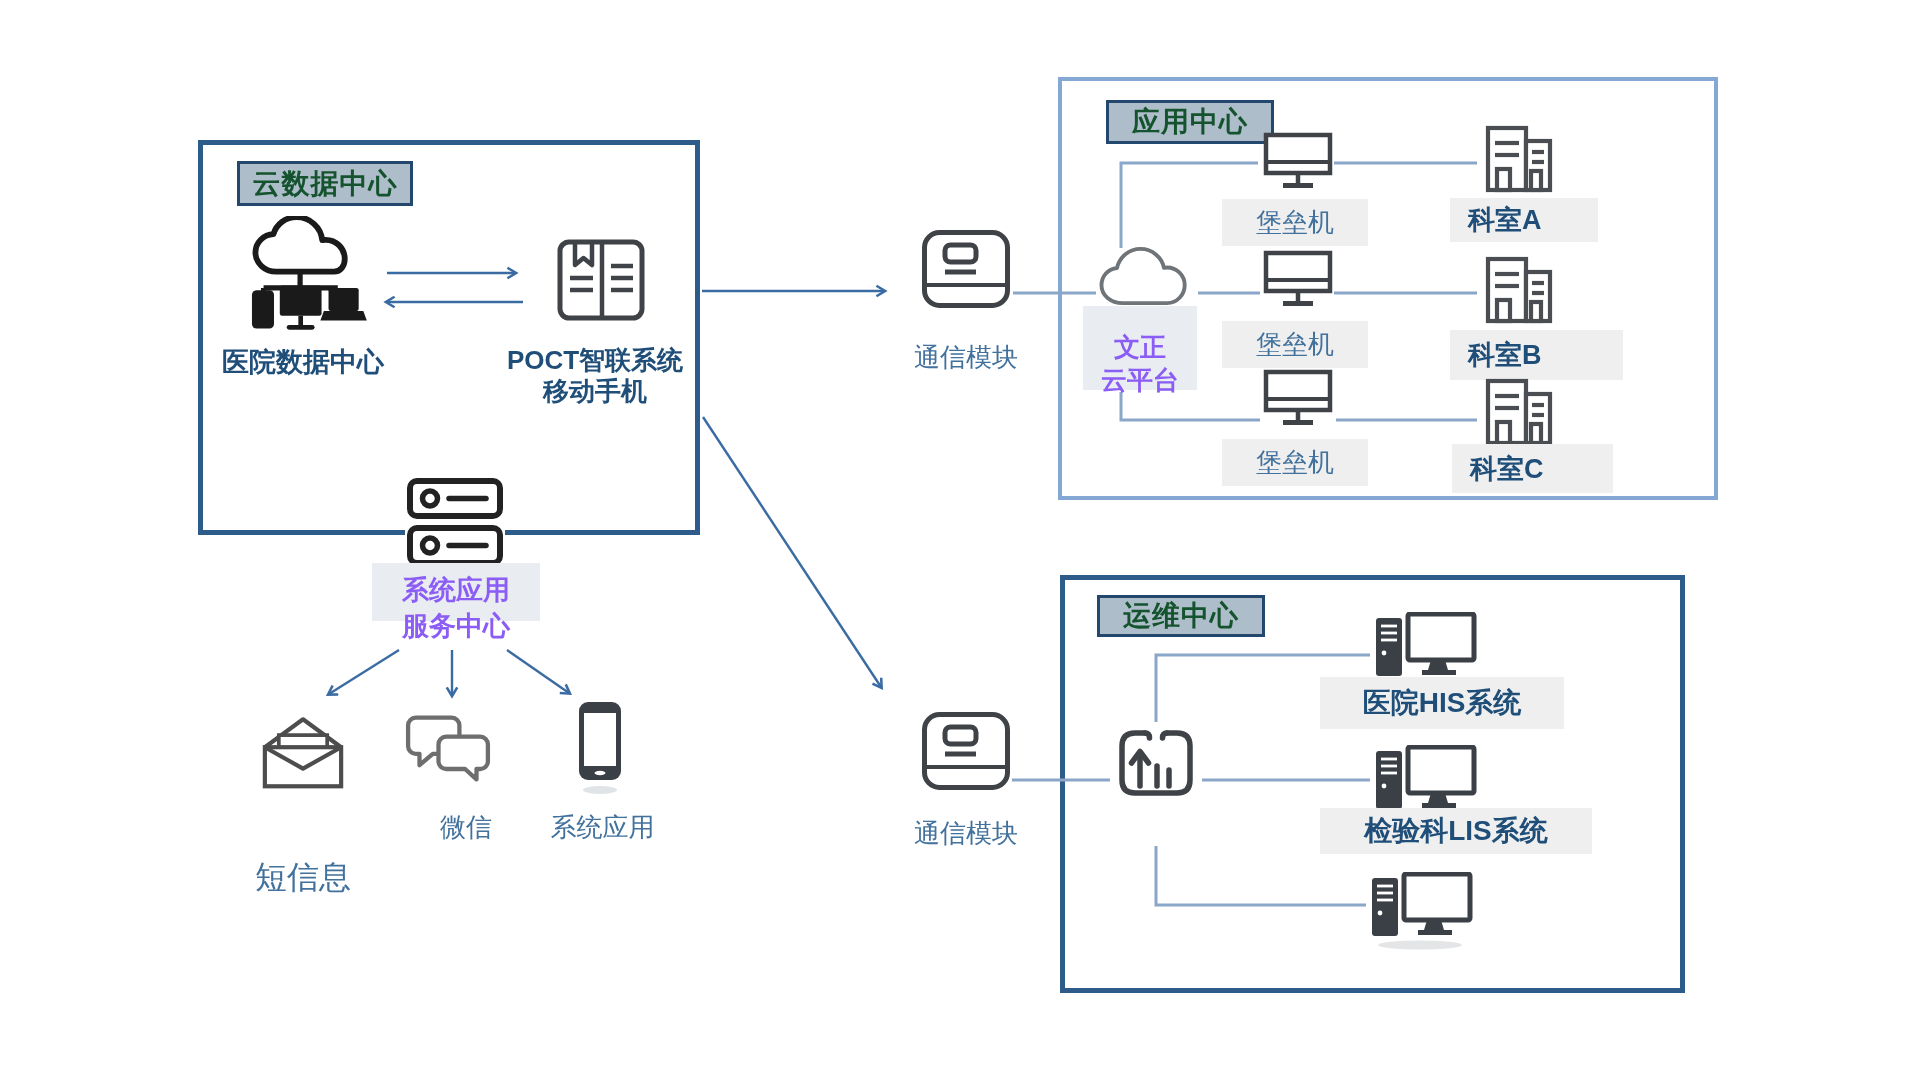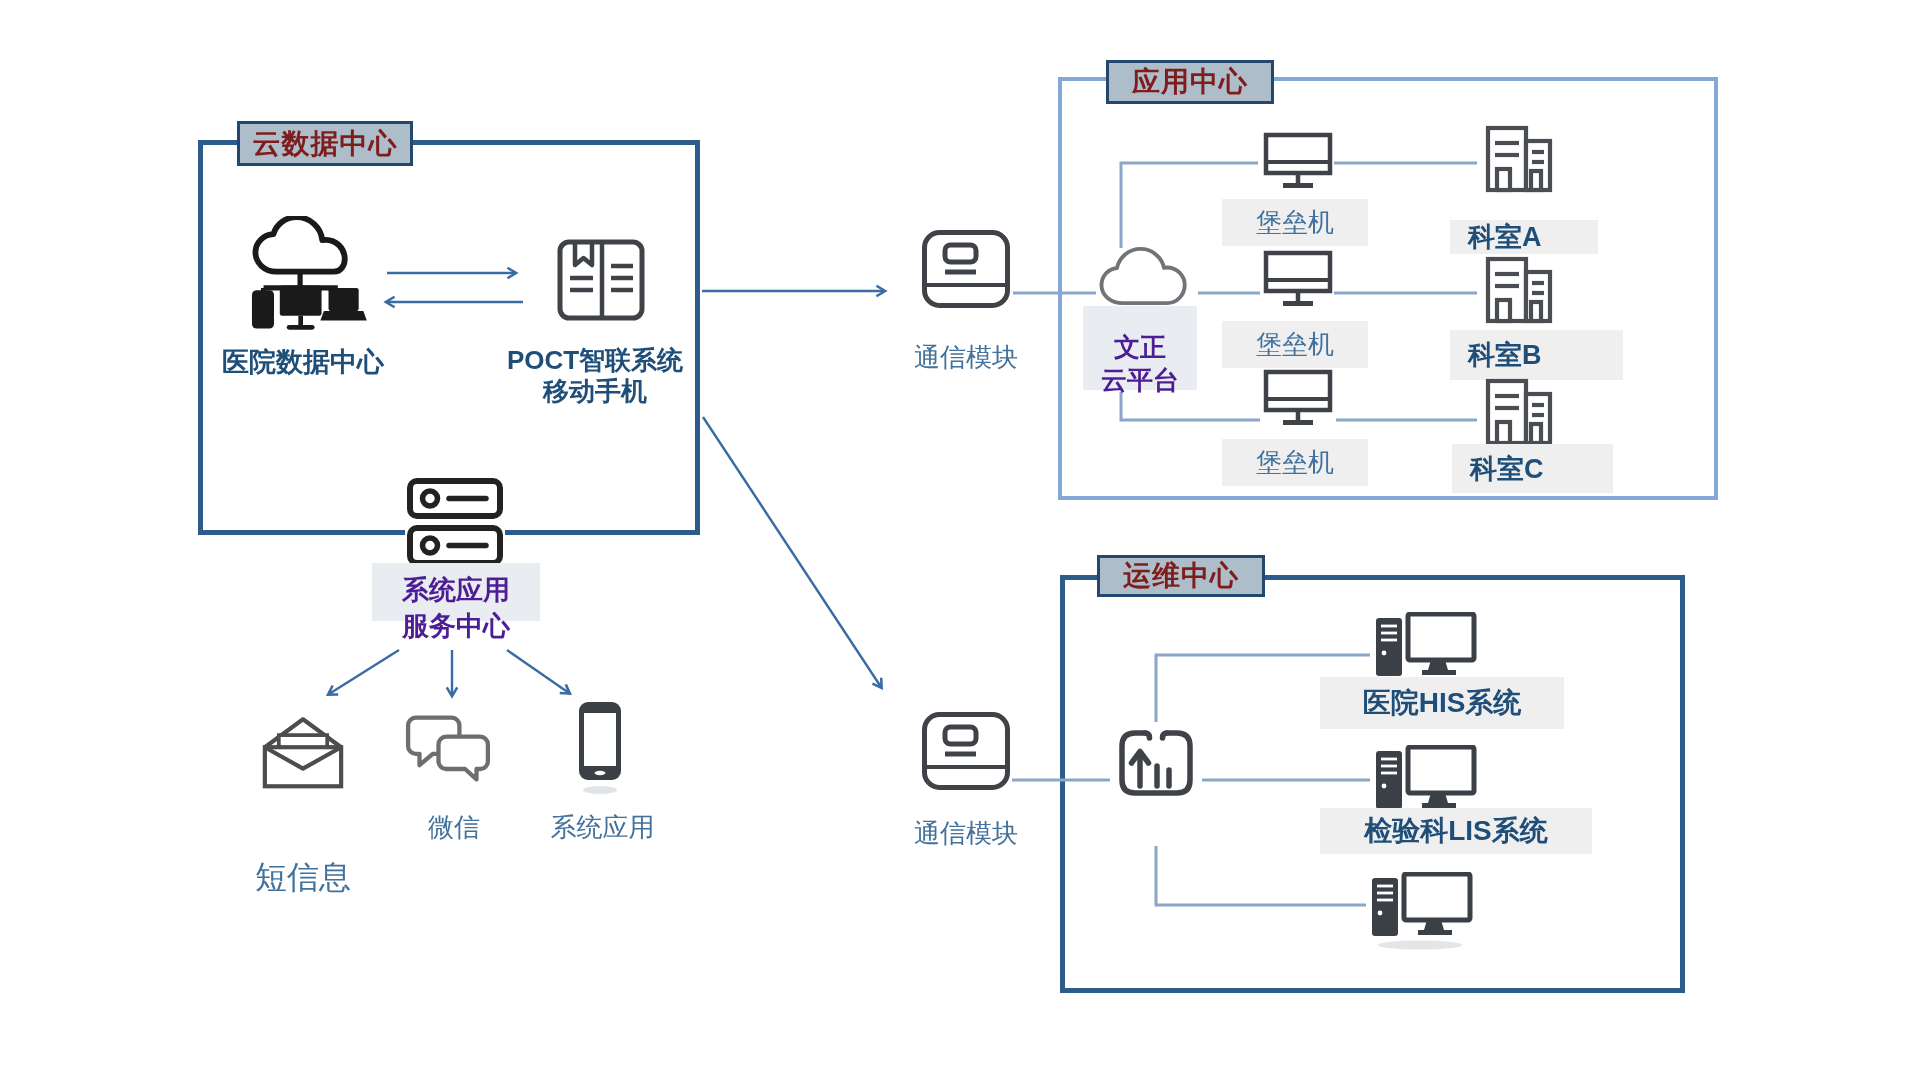--- a/index.html
+++ b/index.html
@@ -6,32 +6,32 @@
   #stage{
     position:relative;width:1920px;height:1080px;background:#ffffff;
     font-family:"Liberation Sans", sans-serif;overflow:hidden;
   }
   .gbox{position:absolute;box-sizing:border-box;background:transparent;}
   .gbox.dark{border:5px solid #2e5c8a;}
   .gbox.light{border:4px solid #84a7d3;}
   .badge{
     position:absolute;box-sizing:border-box;background:#aebdca;border:3px solid #24476d;
     display:flex;align-items:center;justify-content:center;
-    font-weight:bold;font-size:28px;color:#7f1d1d;letter-spacing:1px;
+    font-weight:bold;font-size:28px;color:#14532d;letter-spacing:1px;margin-top:40px;
   }
   .chip{
     position:absolute;box-sizing:border-box;background:#efefef;
     display:flex;align-items:center;justify-content:center;text-align:center;
   }
   .chip.bluegray{background:#e9edf1;}
   .chip.leftal{justify-content:flex-start;padding-left:18px;text-align:left;}
   .txt{position:absolute;text-align:center;}
   .lbl-dark{color:#1f4e79;font-weight:bold;}
   .lbl-blue{color:#41719c;font-weight:normal;}
-  .lbl-black{color:#4c1d95;font-weight:bold;margin-top:32px;}
+  .lbl-black{color:#8b5cf6;font-weight:bold;margin-top:32px;}
   .icon{position:absolute;}
   .icon svg{display:block;width:100%;height:100%;}
   svg.connectors{position:absolute;left:0;top:0;}
   .cl{stroke:#8aa6c9;stroke-width:3;fill:none;}
   .ca{stroke:#3a6ba3;stroke-width:2.4;fill:none;}
 </style>
 </head>
 <body>
 
 <div id="stage">
@@ -130,21 +130,21 @@
     </svg>
   </div>
   <div class="txt lbl-blue" style="left:248px;top:856px;width:110px;font-size:32px;">短信息</div>
 
   <div class="icon" style="left:402px;top:712px;width:92px;height:76px;">
     <svg viewBox="0 0 96 80">
       <path d="M14 6 h38 a8 8 0 0 1 8 8 v22 a8 8 0 0 1 -8 8 h-20 l-14 12 v-12 h-4 a8 8 0 0 1 -8 -8 v-22 a8 8 0 0 1 8 -8 z" fill="#fff" stroke="#6e6e6e" stroke-width="4.5" stroke-linejoin="round"></path>
       <path d="M46 26 h36 a8 8 0 0 1 8 8 v18 a8 8 0 0 1 -8 8 h-4 v11 l-12 -11 h-20 a8 8 0 0 1 -8 -8 v-18 a8 8 0 0 1 8 -8 z" fill="#fff" stroke="#6e6e6e" stroke-width="4.5" stroke-linejoin="round"></path>
     </svg>
   </div>
-  <div class="txt lbl-blue" style="left:404px;top:810px;width:100px;font-size:26px;">微信</div>
+  <div class="txt lbl-blue" style="left:416px;top:810px;width:100px;font-size:26px;">微信</div>
 
   <div class="icon" style="left:576px;top:700px;width:48px;height:100px;">
     <svg viewBox="0 0 48 100">
       <rect x="3" y="2" width="42" height="78" rx="9" fill="#3b4046"></rect>
       <rect x="8" y="13" width="32" height="53" fill="#fff"></rect>
       <ellipse cx="24" cy="73" rx="5.5" ry="2.2" fill="#fff"></ellipse>
       <ellipse cx="24" cy="90" rx="17" ry="4" fill="#c9cdd1" opacity="0.55"></ellipse>
     </svg>
   </div>
   <div class="txt lbl-blue" style="left:540px;top:810px;width:125px;font-size:26px;">系统应用</div>
@@ -222,21 +222,21 @@
       <rect x="9" y="4" width="38" height="62" fill="#fff" stroke="#4a4e52" stroke-width="4.2"></rect>
       <rect x="47" y="17" width="24" height="49" fill="#fff" stroke="#4a4e52" stroke-width="4.2"></rect>
       <line x1="16" y1="19" x2="40" y2="19" stroke="#4a4e52" stroke-width="4.2"></line>
       <line x1="16" y1="31" x2="40" y2="31" stroke="#4a4e52" stroke-width="4.2"></line>
       <rect x="18" y="45" width="13" height="21" fill="#fff" stroke="#4a4e52" stroke-width="4.2"></rect>
       <line x1="53" y1="28" x2="65" y2="28" stroke="#4a4e52" stroke-width="4.2"></line>
       <line x1="53" y1="38" x2="65" y2="38" stroke="#4a4e52" stroke-width="4.2"></line>
       <rect x="52" y="47" width="10" height="19" fill="#fff" stroke="#4a4e52" stroke-width="4.2"></rect>
     </svg>
   </div>
-  <div class="chip leftal" style="left:1450px;top:220px;width:148px;height:34px;">
+  <div class="chip leftal" style="left:1450px;top:198px;width:148px;height:44px;">
     <span class="lbl-dark" style="font-size:27px;">科室A</span>
   </div>
 
   <div class="icon" style="left:1479px;top:255px;width:80px;height:70px;">
     <svg viewBox="0 0 80 70">
       <rect x="9" y="4" width="38" height="62" fill="#fff" stroke="#4a4e52" stroke-width="4.2"></rect>
       <rect x="47" y="17" width="24" height="49" fill="#fff" stroke="#4a4e52" stroke-width="4.2"></rect>
       <line x1="16" y1="19" x2="40" y2="19" stroke="#4a4e52" stroke-width="4.2"></line>
       <line x1="16" y1="31" x2="40" y2="31" stroke="#4a4e52" stroke-width="4.2"></line>
       <rect x="18" y="45" width="13" height="21" fill="#fff" stroke="#4a4e52" stroke-width="4.2"></rect>

